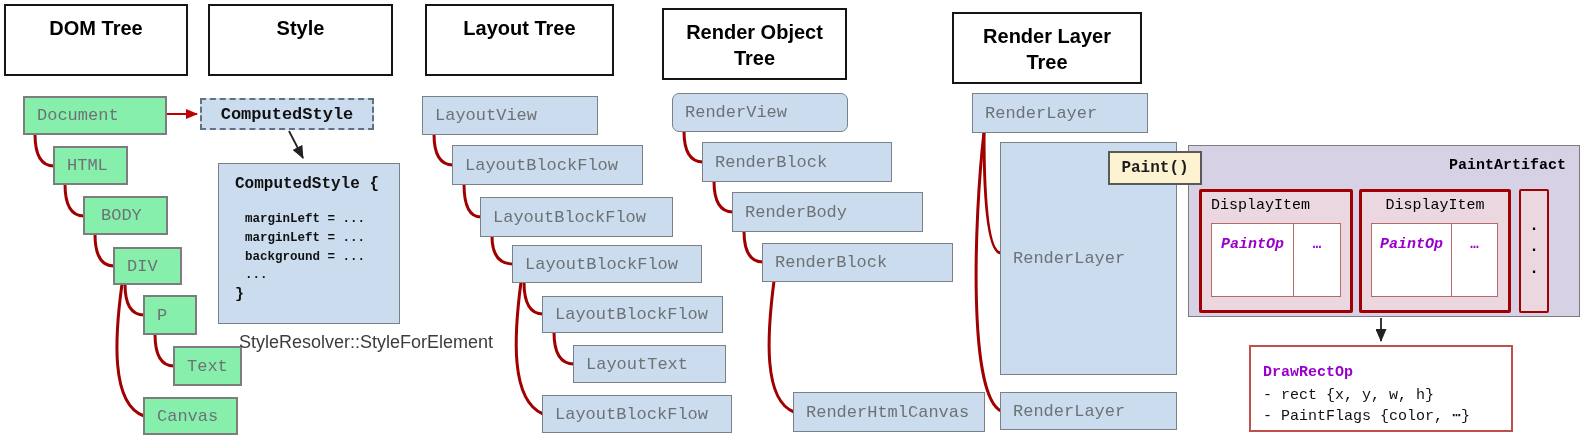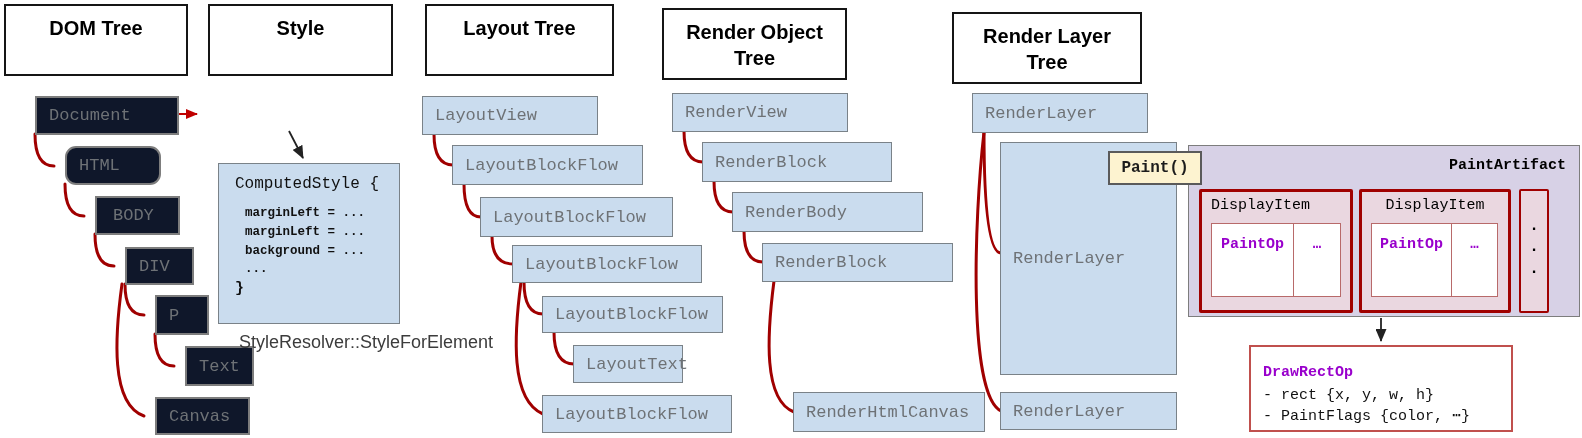--- a/index.html
+++ b/index.html
@@ -9,31 +9,31 @@
 
   
   .hdr{position:absolute;background:#ffffff;border:2px solid #151515;box-sizing:border-box;
        display:flex;flex-direction:column;align-items:center;padding-top:9px;
        font-weight:bold;font-size:20px;line-height:1.3;color:#000;z-index:2;}
 
   
   .node{position:absolute;box-sizing:border-box;display:flex;align-items:center;
         padding-left:12px;font-family:"Liberation Mono","DejaVu Sans Mono",monospace;
         font-size:17px;color:#6e7276;z-index:2;white-space:nowrap;}
-  .node.gray{background:#0f172a;border:2px solid #7d7d7d;margin-left:12px;}
+  .node.gray{background:#86efac;border:2px solid #7d7d7d;}
   .node.blue{background:#cadcee;border:1.5px solid #7a8288;}
 
   
   .dashedbox{position:absolute;left:200px;top:98px;width:174px;height:32px;background:#cadcee;
        border:2px dashed #5f7282;box-sizing:border-box;display:flex;align-items:center;justify-content:center;
        font-family:"Liberation Mono","DejaVu Sans Mono",monospace;font-weight:bold;font-size:17px;color:#101010;z-index:2;}
   .codebox{position:absolute;left:218px;top:163px;width:182px;height:161px;background:#cadcee;
        border:1.5px solid #7a8288;box-sizing:border-box;z-index:2;color:#101010;
        font-family:"Liberation Mono","DejaVu Sans Mono",monospace;padding:11px 0 0 16px;}
-  .cs-title{font-weight:normal;font-size:16px;margin-bottom:11px;}
+  .cs-title{font-weight:bold;font-size:16px;margin-bottom:17px;}
   .cs-field{font-weight:bold;font-size:12.5px;line-height:1.5;margin-left:10px;}
   .cs-close{font-weight:bold;font-size:15px;margin-top:1px;}
   .caption{position:absolute;left:236px;top:332px;width:260px;text-align:center;
        font-size:18px;color:#3c3c3c;z-index:2;}
 
   
   .paint-call{position:absolute;left:1108px;top:151px;width:94px;height:34px;background:#fdf3d0;
        border:2px solid #5a5a5a;box-sizing:border-box;display:flex;align-items:center;justify-content:center;
        font-family:"Liberation Mono","DejaVu Sans Mono",monospace;font-weight:bold;font-size:16px;color:#1c1c1c;z-index:4;}
   .artifact{position:absolute;left:1188px;top:145px;width:392px;height:172px;background:#d7d1e6;
@@ -45,21 +45,21 @@
   .ditem.d1{left:10px;width:154px;}
   .ditem.d2{left:170px;width:152px;}
   .ditem-label{font-family:"Liberation Mono","DejaVu Sans Mono",monospace;font-size:15px;color:#000;margin-top:5px;}
   .d1 .ditem-label{margin-left:9px;}
   .d2 .ditem-label{text-align:center;}
   .opbox{position:absolute;left:9px;top:31px;height:74px;background:#ffffff;border:1px solid #b86a6a;
        box-sizing:border-box;display:flex;}
   .d1 .opbox{width:130px;}
   .d2 .opbox{width:127px;}
   .opcell1{width:64%;border-right:1px solid #b86a6a;box-sizing:border-box;display:flex;justify-content:center;
-       padding-top:12px;font-family:"Liberation Mono","DejaVu Sans Mono",monospace;font-weight:bold;font-size:15px;color:#9900cc;}
+       padding-top:12px;font-family:"Liberation Mono","DejaVu Sans Mono",monospace;font-weight:bold;font-size:15px;color:#9900cc;font-style:italic;}
   .opcell2{flex:1;display:flex;justify-content:center;padding-top:12px;
        font-family:"Liberation Mono","DejaVu Sans Mono",monospace;font-weight:bold;font-size:14px;color:#9900cc;}
   .dotsbox{position:absolute;left:330px;top:43px;width:30px;height:124px;background:#ead7e0;
        border:2.5px solid #a00000;border-radius:2px;box-sizing:border-box;
        display:flex;align-items:center;justify-content:center;}
   .dots{white-space:pre-line;font-weight:bold;font-size:16px;line-height:1.35;color:#000;text-align:center;
        font-family:"Liberation Mono","DejaVu Sans Mono",monospace;}
   .drawrect{position:absolute;left:1249px;top:345px;width:264px;height:87px;background:#ffffff;
        border:2px solid #c0504d;box-sizing:border-box;z-index:2;padding:17px 0 0 12px;
        font-family:"Liberation Mono","DejaVu Sans Mono",monospace;white-space:nowrap;}
@@ -124,46 +124,47 @@
   <div class="hdr" style="left:662px;top:8px;width:185px;height:72px;">
     <span>Render Object</span>
     <span>Tree</span>
   </div>
   <div class="hdr" style="left:952px;top:4px;width:190px;height:72px;margin-top:8px;">
     <span>Render Layer</span>
     <span>Tree</span>
   </div>
 
   <div class="node gray" style="left:23px;top:96px;width:144px;height:39px;">Document</div>
-  <div class="node gray" style="left:53px;top:146px;width:96px;height:39px;border-radius:11px;">HTML</div>
+  <div class="node gray" style="left:53px;top:146px;width:75px;height:39px;">HTML</div>
   <div class="node gray" style="left:83px;top:196px;width:85px;height:39px;padding-left:16px;">BODY</div>
   <div class="node gray" style="left:113px;top:247px;width:69px;height:38px;">DIV</div>
   <div class="node gray" style="left:143px;top:295px;width:54px;height:40px;">P</div>
   <div class="node gray" style="left:173px;top:346px;width:69px;height:40px;">Text</div>
   <div class="node gray" style="left:143px;top:397px;width:95px;height:38px;">Canvas</div>
 
+  <div class="dashedbox">ComputedStyle</div>
   <div class="codebox">
     <div class="cs-title">ComputedStyle {</div>
     <div class="cs-field">marginLeft = ...</div>
     <div class="cs-field">marginLeft = ...</div>
     <div class="cs-field">background = ...</div>
     <div class="cs-field">...</div>
     <div class="cs-close">}</div>
   </div>
   <div class="caption">StyleResolver::StyleForElement</div>
 
   <div class="node blue" style="left:422px;top:96px;width:176px;height:39px;">LayoutView</div>
   <div class="node blue" style="left:452px;top:145px;width:191px;height:40px;">LayoutBlockFlow</div>
   <div class="node blue" style="left:480px;top:197px;width:193px;height:40px;">LayoutBlockFlow</div>
   <div class="node blue" style="left:512px;top:245px;width:190px;height:38px;">LayoutBlockFlow</div>
   <div class="node blue" style="left:542px;top:296px;width:181px;height:37px;">LayoutBlockFlow</div>
-  <div class="node blue" style="left:573px;top:345px;width:110px;height:38px;">LayoutText</div>
+  <div class="node blue" style="left:573px;top:345px;width:153px;height:38px;">LayoutText</div>
   <div class="node blue" style="left:542px;top:395px;width:190px;height:38px;">LayoutBlockFlow</div>
 
-  <div class="node blue" style="left:672px;top:93px;width:176px;height:39px;">RenderView</div>
+  <div class="node blue" style="left:672px;top:93px;width:176px;height:39px;border-radius:7px;">RenderView</div>
   <div class="node blue" style="left:702px;top:142px;width:190px;height:40px;">RenderBlock</div>
   <div class="node blue" style="left:732px;top:192px;width:191px;height:40px;">RenderBody</div>
   <div class="node blue" style="left:762px;top:243px;width:191px;height:39px;">RenderBlock</div>
   <div class="node blue" style="left:793px;top:392px;width:192px;height:40px;">RenderHtmlCanvas</div>
 
   <div class="node blue" style="left:972px;top:93px;width:176px;height:40px;">RenderLayer</div>
   <div class="node blue" style="left:1000px;top:142px;width:177px;height:233px;">RenderLayer</div>
   <div class="node blue" style="left:1000px;top:392px;width:177px;height:38px;">RenderLayer</div>
 
   <div class="paint-call">Paint()</div>

